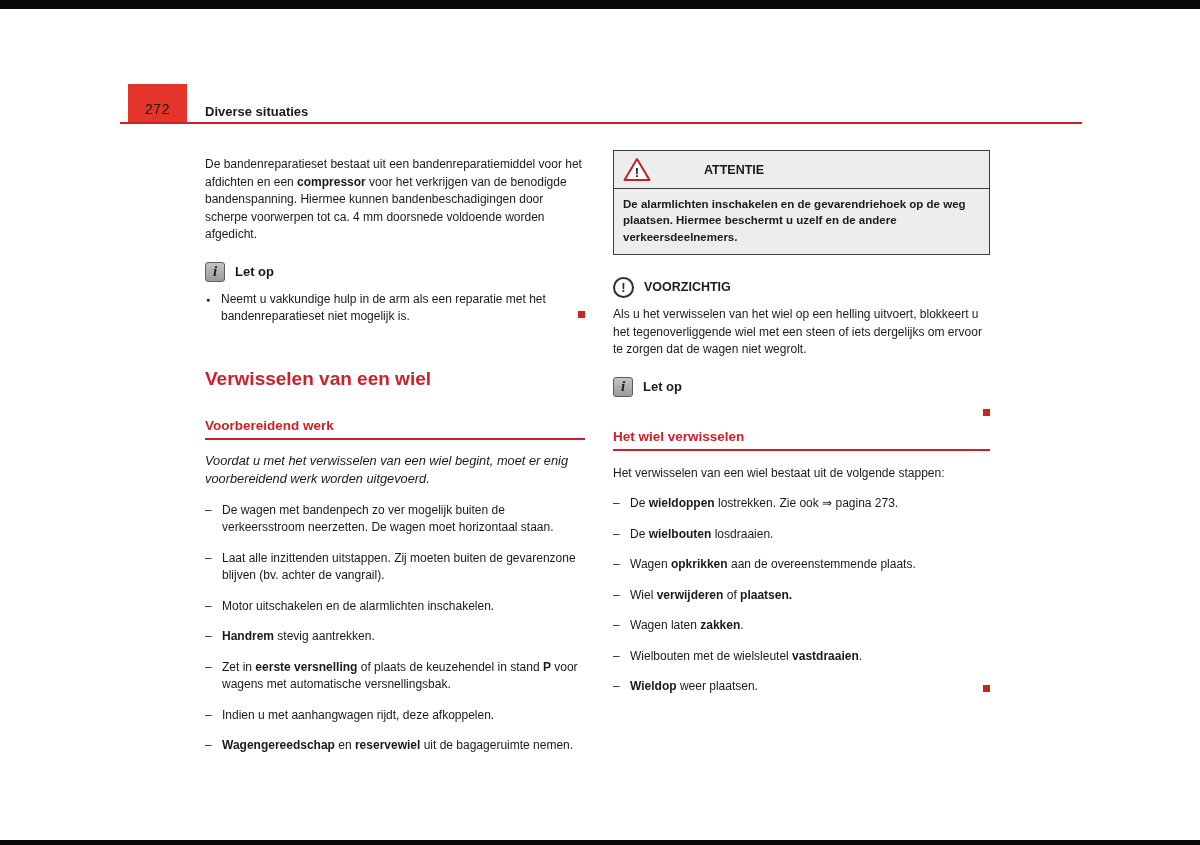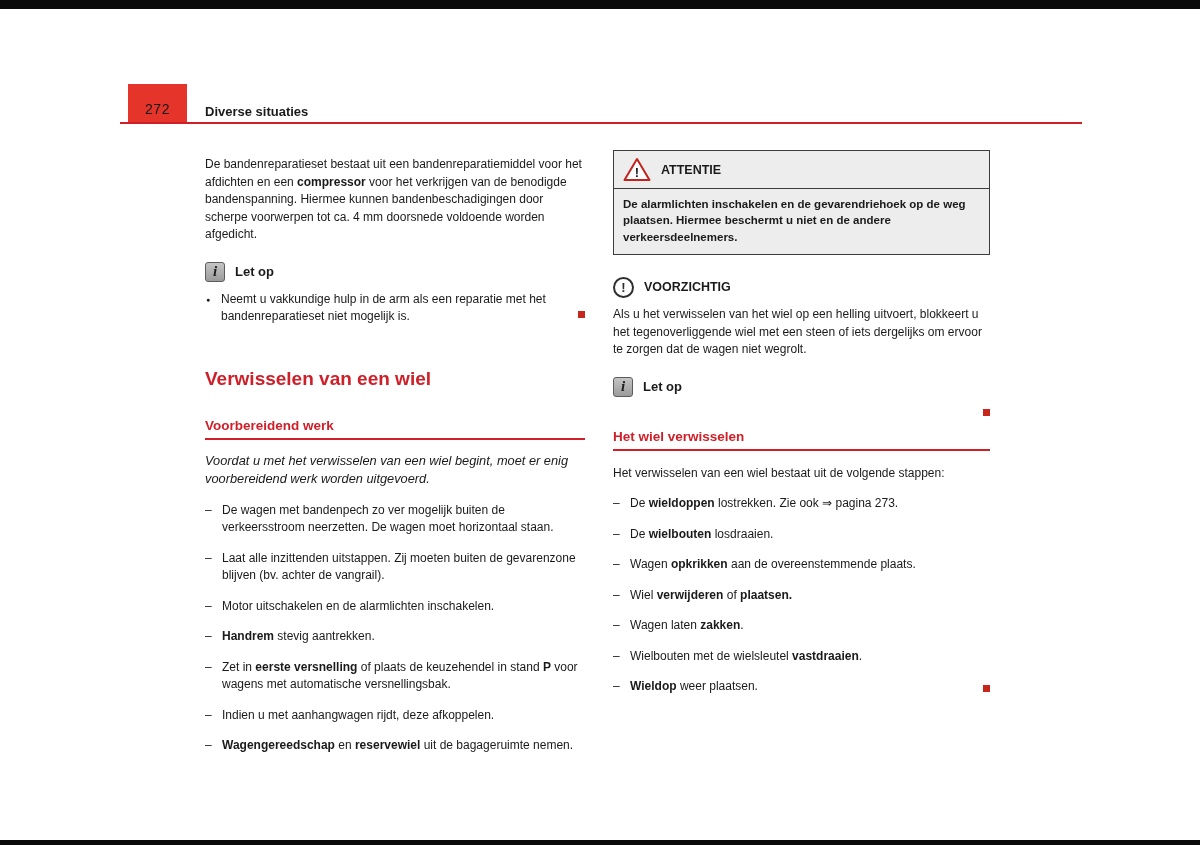--- a/index.html
+++ b/index.html
@@ -60,21 +60,21 @@
 
   
   .steps{list-style:none;margin-top:6px;position:relative;}
   .steps li{position:relative;padding-left:17px;margin-top:13px;font-size:12px;line-height:1.46;}
   .steps li::before{content:"–";position:absolute;left:0;top:0;}
   .steps-tight li{}
 
   
   .warn-box{border:1px solid #3c3c3c;background:#ededed;}
   .warn-head{display:flex;align-items:center;gap:10px;padding:6px 9px;border-bottom:1px solid #3c3c3c;}
-  .warn-title{font-weight:bold;font-size:12.5px;}
+  .warn-title{font-weight:bold;font-size:12.5px;margin-left:43px;}
   .warn-body{padding:7px 9px 9px 9px;font-weight:bold;font-size:11.5px;line-height:1.42;}
 
   
   .caution{margin-top:22px;}
   .caution-head{display:flex;align-items:center;gap:10px;}
   .caution-icon{
     width:21px;height:21px;border:2px solid #2e2e2e;border-radius:50%;
     display:flex;align-items:center;justify-content:center;
     font-weight:bold;font-size:13px;color:#2e2e2e;flex:0 0 auto;
   }
@@ -130,21 +130,21 @@
   <div class="col-right">
 
     <div class="warn-box">
       <div class="warn-head">
         <svg class="warn-tri" width="28" height="25" viewBox="0 0 28 25">
           <polygon points="14,2 26.5,23 1.5,23" fill="#ffffff" stroke="#c2231d" stroke-width="2" stroke-linejoin="round"></polygon>
           <text x="14" y="20" text-anchor="middle" font-size="13" font-weight="bold" fill="#1a1a1a">!</text>
         </svg>
         <span class="warn-title">ATTENTIE</span>
       </div>
-      <div class="warn-body">De alarmlichten inschakelen en de gevarendriehoek op de weg plaatsen. Hiermee beschermt u niet en de andere verkeersdeelnemers.</div>
+      <div class="warn-body">De alarmlichten inschakelen en de gevarendriehoek op de weg plaatsen. Hiermee beschermt u uzelf en de andere verkeersdeelnemers.</div>
     </div>
 
     <div class="caution">
       <div class="caution-head">
         <span class="caution-icon">!</span>
         <span class="caution-title">VOORZICHTIG</span>
       </div>
       <div class="caution-body">Als u het verwisselen van het wiel op een helling uitvoert, blokkeert u het tegenoverliggende wiel met een steen of iets dergelijks om ervoor te zorgen dat de wagen niet wegrolt.</div>
     </div>
 

